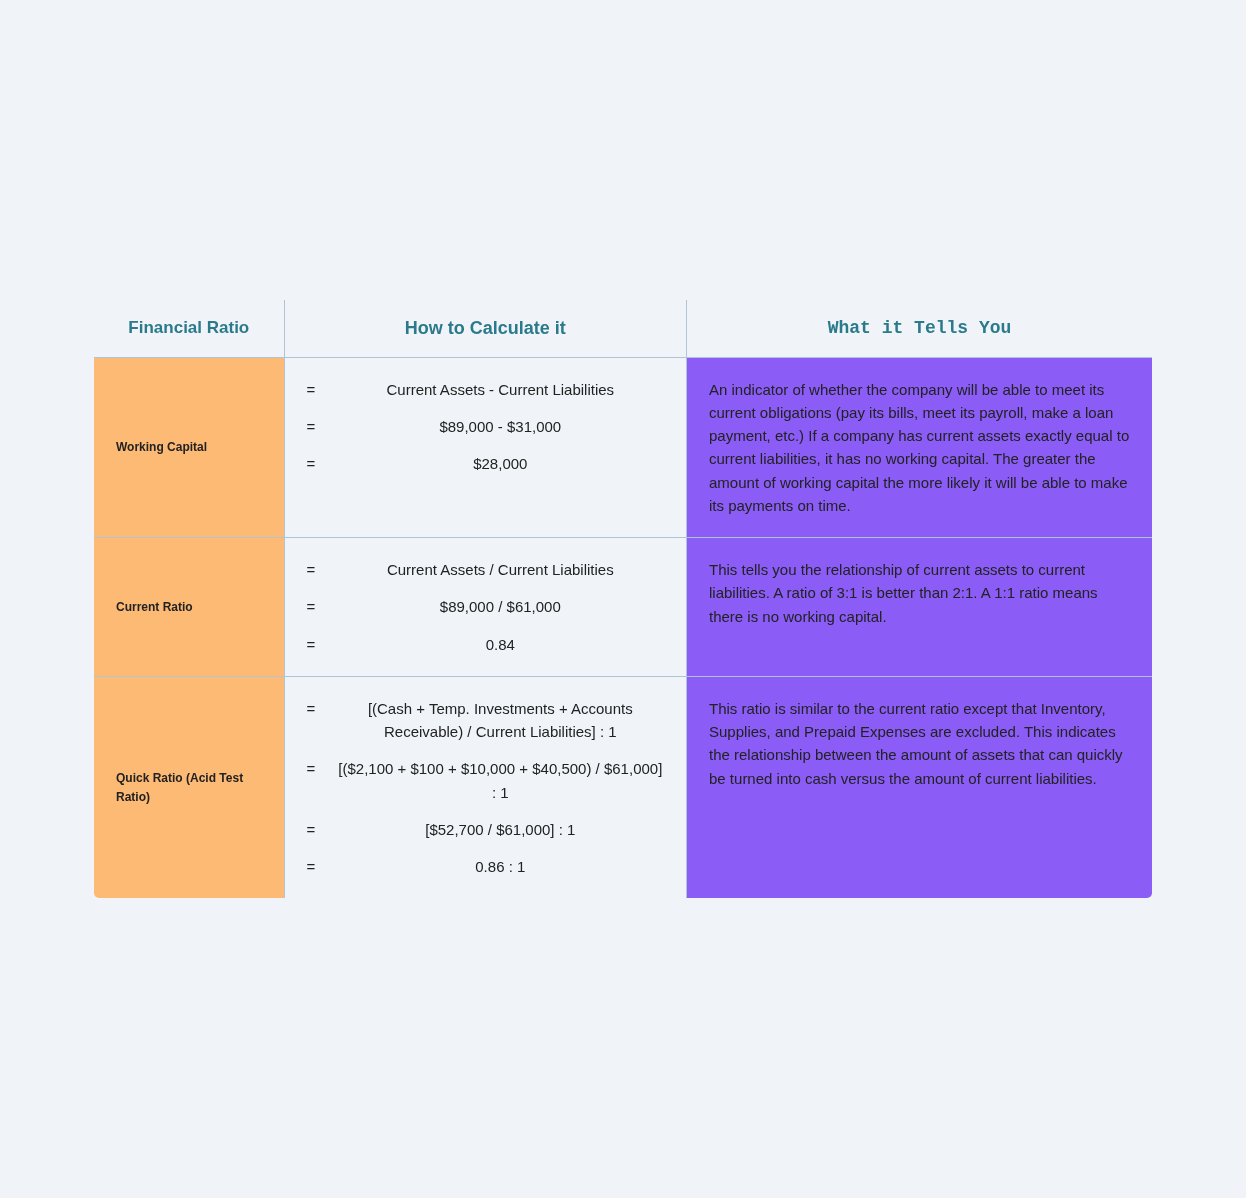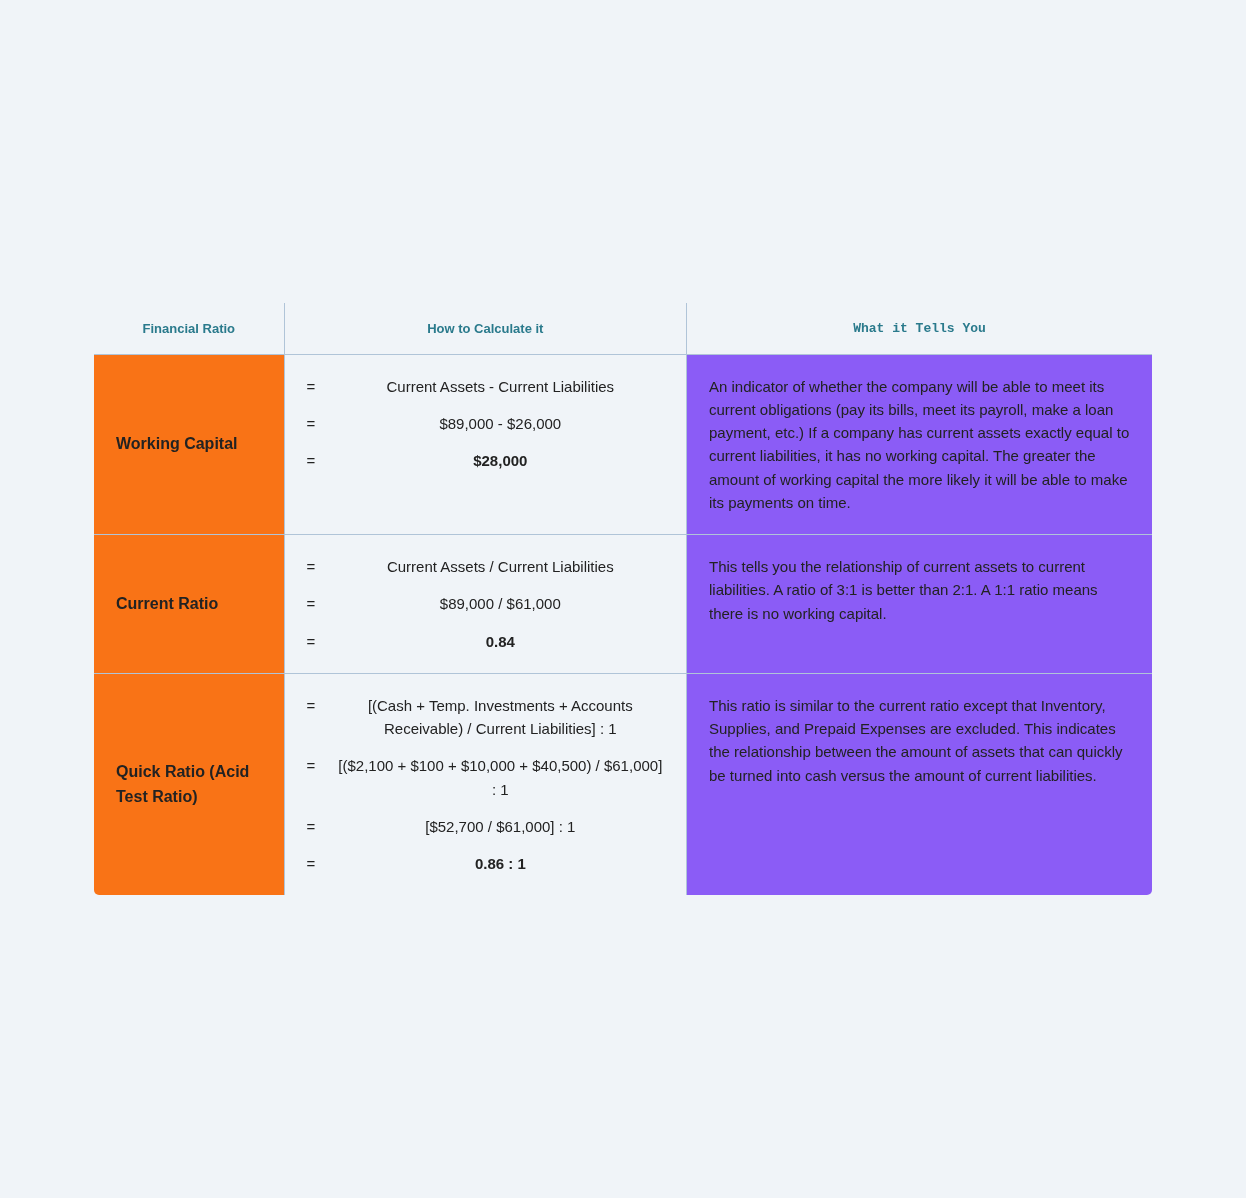--- a/index.html
+++ b/index.html
@@ -36,29 +36,29 @@
     }
 
     thead tr {
       background: #f0f4f8;
     }
 
     th {
       padding: 18px 20px;
       text-align: center;
       color: #2a7a8c;
-      font-size: 13px;
+      font-size: 18px;
       font-weight: 600;
       border: 1.5px solid #b0c4d8;
       vertical-align: middle;
     }
 
     th.col-ratio {
       width: 18%;
-      font-size: 13px;
+      font-size: 17px;
     }
 
     th.col-calc {
       width: 38%;
     }
 
     th.col-tells {
       width: 44%;
       font-family: Liberation Mono, monospace;
     }
@@ -68,23 +68,23 @@
       vertical-align: top;
       border: 1.5px solid #b0c4d8;
       font-size: 15px;
       line-height: 1.55;
       color: #222;
       background: #f8fafc;
     }
 
     td.ratio-name {
       font-weight: bold;
-      font-size: 16px;
+      font-size: 12px;
       vertical-align: middle;
-      background: #f97316;
+      background: #fdba74;
     }
 
     td.calc-col {
       background: #f0f4f8;
     }
 
     td.tells-col {
       background: #8b5cf6;
     }
 
@@ -103,21 +103,21 @@
       margin-right: 6px;
       font-weight: normal;
     }
 
     .calc-text {
       flex: 1;
       text-align: center;
     }
 
     .bold-result {
-      font-weight: bold;
+      font-weight: normal;
     }
 
     tbody tr:last-child td {
       border-bottom: 1.5px solid #b0c4d8;
     }
   </style>
 </head>
 <body>
 
 <div class="table-wrapper">
@@ -132,21 +132,21 @@
     <tbody id="table-body">
     <tr>
           <td class="ratio-name">Working Capital</td>
           <td class="calc-col">
             <div class="calc-line" style="margin-bottom: 14px;">
               <span class="eq-sign">=</span>
               <span class="calc-text">Current Assets - Current Liabilities</span>
             </div>
             <div class="calc-line" style="margin-bottom: 14px;">
               <span class="eq-sign">=</span>
-              <span class="calc-text">$89,000 - $26,000</span>
+              <span class="calc-text">$89,000 - $31,000</span>
             </div>
             <div class="calc-line">
               <span class="eq-sign">=</span>
               <span class="calc-text bold-result">$28,000</span>
             </div>
           </td>
           <td class="tells-col">An indicator of whether the company will be able to meet its current obligations (pay its bills, meet its payroll, make a loan payment, etc.) If a company has current assets exactly equal to current liabilities, it has no working capital. The greater the amount of working capital the more likely it will be able to make its payments on time.</td>
         </tr>
         <tr>
           <td class="ratio-name">Current Ratio</td>

